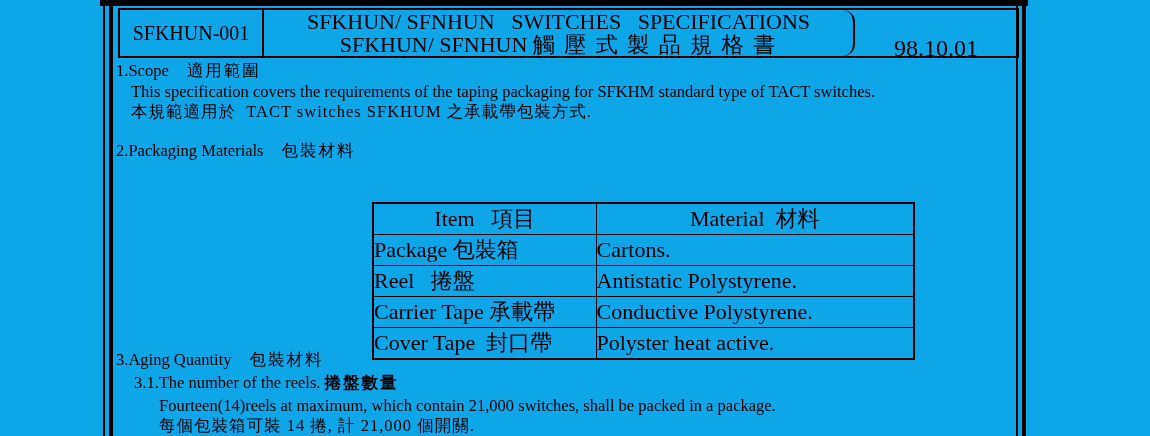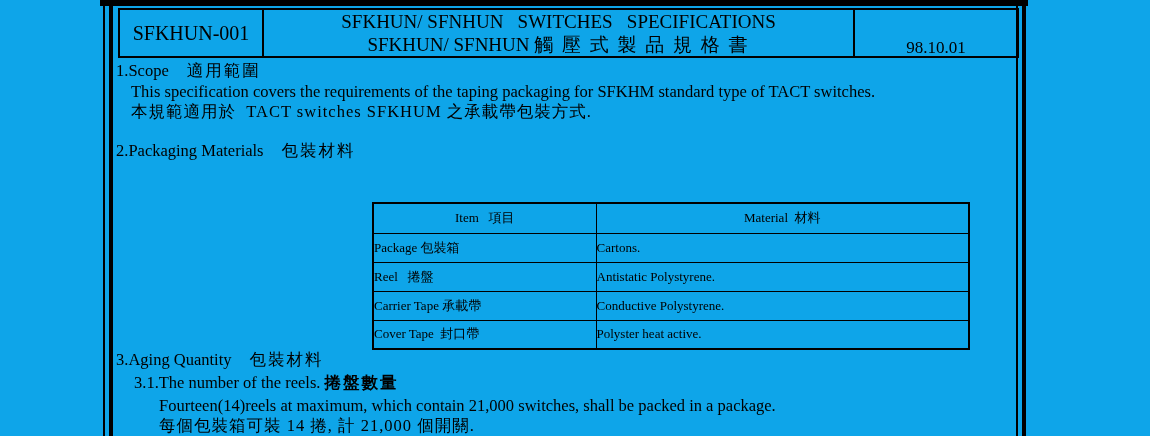--- a/index.html
+++ b/index.html
@@ -16,35 +16,35 @@
   .vl-r-inner { left:1016px; width:2px; }
   .vl-r-outer { left:1022px; width:4px; }
 
   
   .hdr {
     position:absolute; left:118px; top:8px; width:901px; height:50px;
     border:2px solid #000; box-sizing:border-box; display:flex;
   }
   .hdr-cell { box-sizing:border-box; display:flex; flex-direction:column; align-items:center; justify-content:center; }
   .hdr-doc { width:144px; border-right:2px solid #000; font-size:20px; }
-  .hdr-title { flex:1; border-right:2px solid #000; font-size:19px; line-height:23px; text-align:center; white-space:pre; }
+  .hdr-title { flex:1; border-right:2px solid #000; font-size:22px; line-height:23px; text-align:center; white-space:pre;border-radius:12px; }
   .hdr-title .zh-title { letter-spacing:2px; }
-  .hdr-date { width:162px; font-size:17px;margin-top:30px; }
+  .hdr-date { width:162px; font-size:24px;margin-top:30px; }
 
   
   .line { position:absolute; white-space:pre; font-size:16.5px; line-height:20px; }
   .zh { letter-spacing:2px; }
   .zh-gap { margin-left:18px;font-family:Liberation Serif, serif; }
   .body-zh { letter-spacing:1px; }
 
   
   .mat-table {
-    position:absolute; left:372px; top:202px; width:598px;
+    position:absolute; left:372px; top:202px; width:543px;
     border-collapse:collapse; table-layout:fixed;
-    font-size:13px;
+    font-size:22px;
   }
   .mat-table th, .mat-table td {
     border:1.5px solid #000; font-weight:normal; white-space:pre;
     padding:0 0 0 0; height:29px; box-sizing:border-box;
   }
   .mat-table { border:2px solid #000; }
   .mat-table th { text-align:center; padding:0; height:30px; }
   .col-item { width:223px; }
 </style>
 </head>

